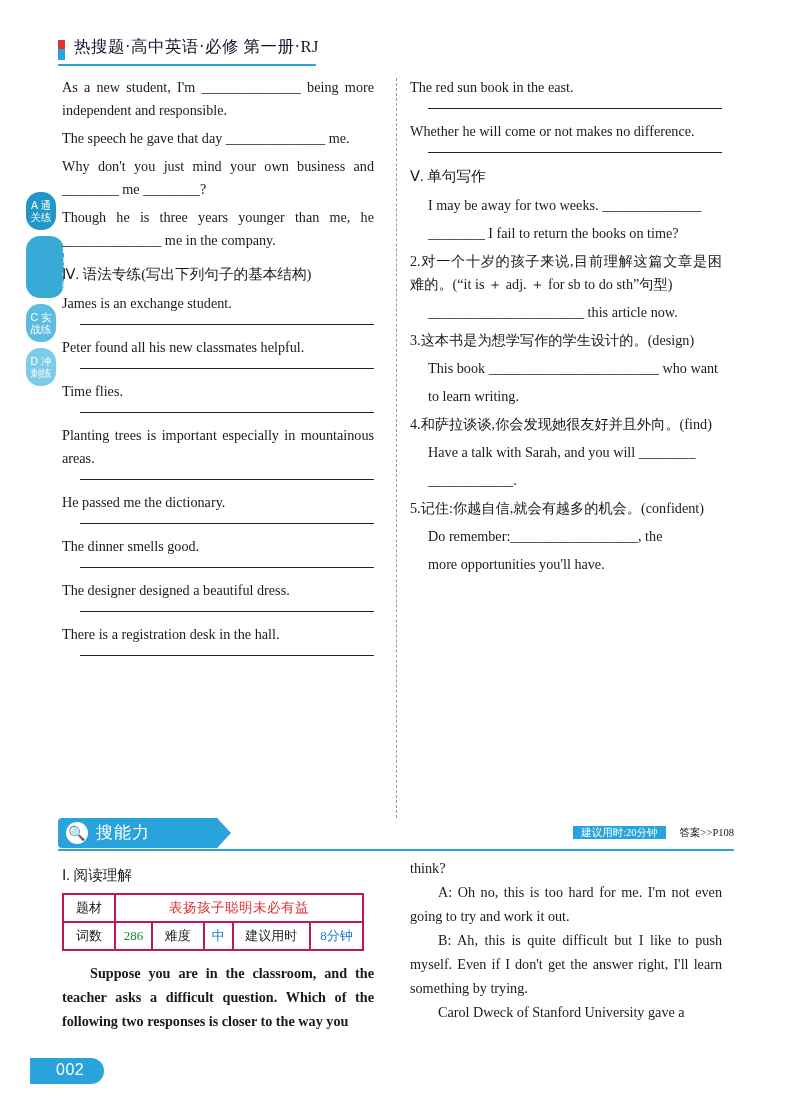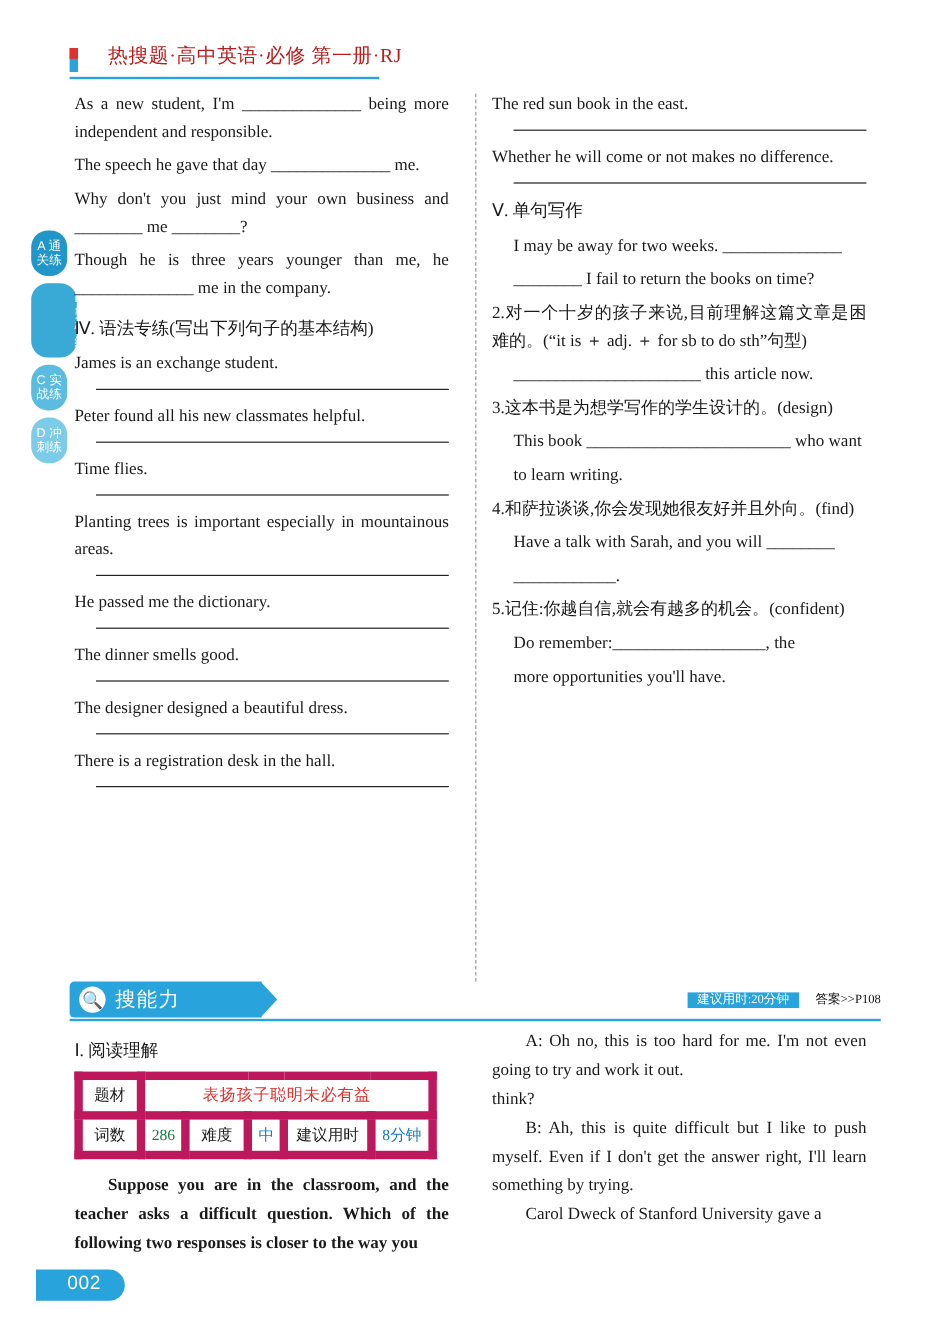--- a/index.html
+++ b/index.html
@@ -19,22 +19,22 @@
   .header {
     position:absolute; left:58px; top:36px; width:676px; height:34px;
   }
   .header-bar {
     position:absolute; left:0; top:4px; width:7px; height:20px; background:#29a3dc;
   }
   .header-bar2 {
     position:absolute; left:0; top:4px; width:7px; height:9px; background:#e03030;
   }
   .header-title {
-    position:absolute; left:32px; top:0px;
-    font-size:16.5px; letter-spacing:0.5px; color:#b91c1c;
+    position:absolute; left:16px; top:0px;
+    font-size:16.5px; letter-spacing:0.5px; color:#0f172a;
     font-family:"Liberation Serif", serif;
   }
   .header-rule {
     position:absolute; left:0px; top:28px; width:258px; height:2px; background:#29a3dc;
   }
   
   .sidetabs {
     position:absolute; left:26px; top:192px; width:30px;
   }
   .sidetab {
@@ -100,21 +100,21 @@
   }
   .banner-meta .hl { background:#29a3dc; color:#fff; padding:1px 8px; }
   .banner-meta .ans { margin-left:14px; }
   
   .read-title { font-size:14.6px; margin:14px 0 8px 0; }
   table.meta {
     border-collapse:collapse; width:302px; font-size:13px;
     font-family:"Liberation Serif", serif;
   }
   table.meta td {
-    border:7px solid #be185d; padding:4px 4px; text-align:center; height:26px;
+    border:2px solid #be185d; padding:4px 4px; text-align:center; height:26px;
   }
   td.lbl { width:52px; }
   .red { color:#15803d; }
   .blue { color:#1878c8; }
   .topic { color:#e03030; font-size:13.5px; letter-spacing:0.5px; }
   .para { font-size:14.2px; line-height:24px; text-align:justify; text-indent:28px; }
   .para.noind { text-indent:0; }
   
   .footer {
     position:absolute; left:30px; bottom:22px; width:100px; height:28px;
@@ -243,22 +243,22 @@
         <td class="blue">中</td>
         <td>建议用时</td>
         <td class="blue">8分钟</td>
       </tr>
     </tbody>
       </table>
     <div class="para" style="margin-top:10px;font-weight:bold;">Suppose you are in the classroom, and the teacher asks a difficult question. Which of the following two responses is closer to the way you</div>
   </div>
 
   <div style="position:absolute; left:410px; top:856px; width:312px;">
+    <div class="para noind">think?</div>
     <div class="para">A: Oh no, this is too hard for me. I'm not even going to try and work it out.</div>
-    <div class="para noind">think?</div>
     <div class="para">B: Ah, this is quite difficult but I like to push myself. Even if I don't get the answer right, I'll learn something by trying.</div>
     <div class="para">Carol Dweck of Stanford University gave a</div>
   </div>
 
   <div class="footer">
     <div class="foot-shape"></div>
     <div class="foot-num">002</div>
   </div>
 
 </div>

